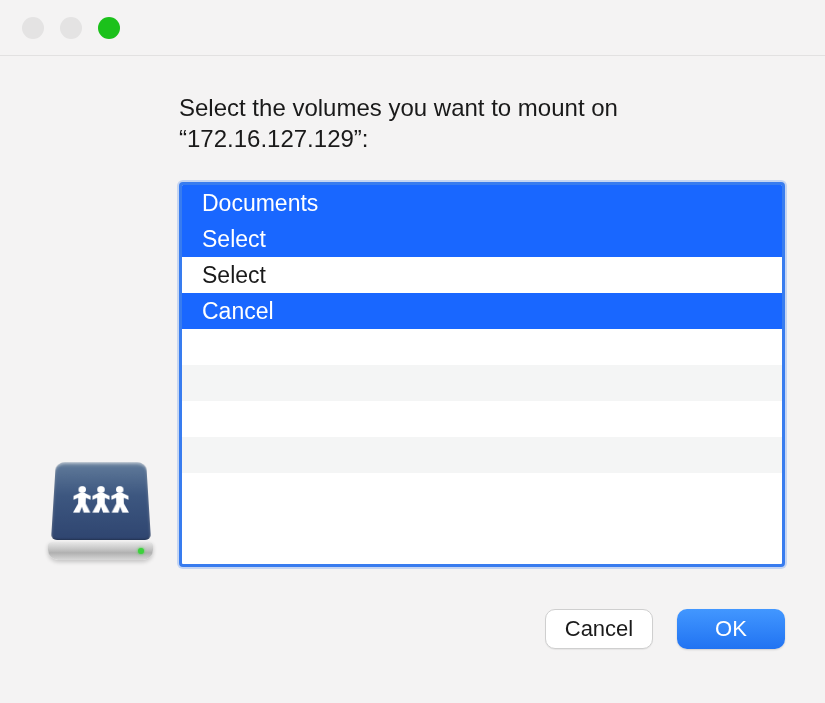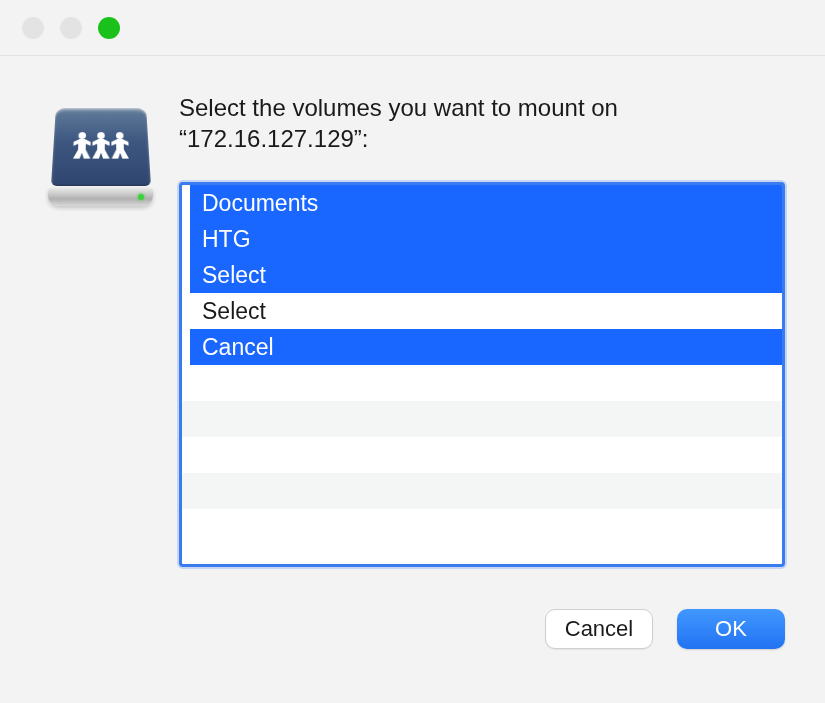--- a/index.html
+++ b/index.html
@@ -29,20 +29,21 @@
       height: 22px;
       border-radius: 50%;
     }
     .tl-close { background: #e4e3e3; }
     .tl-min { background: #e4e3e3; }
     .tl-max { background: #1bc11b; }
     .content {
       display: flex;
       padding: 36px 40px 20px 48px;
       gap: 26px;
+      align-items: flex-end;
     }
     .icon-col {
       flex-shrink: 0;
       padding-top: 6px;
     }
     .drive-icon {
       width: 105px;
       height: 115px;
       position: relative;
     }
@@ -127,27 +128,26 @@
     .listbox {
       background: #fff;
       border: 3px solid #387cef;
       border-radius: 4px;
       box-shadow: 0 0 0 2px rgba(56,124,239,0.25);
       overflow: hidden;
       height: 385px;
     }
     .volume-row {
       height: 36px;
-      padding: 0 12px;
+      padding: 0 20px;
       display: flex;
       align-items: center;
       font-size: 23px;
       font-weight: 400;
       cursor: default;
-      margin-left: 8px;
     }
     .volume-row.selected {
       background: #1967ff;
       color: #fff;
     }
     .volume-row.unselected {
       background: #fff;
       color: #1a1a1a;
     }
     .empty-row {
@@ -209,23 +209,20 @@
   </div>
 
   <div class="main-col">
     <div class="prompt">Select the volumes you want to mount on “172.16.127.129”:</div>
 
     <div class="listbox">
       <div class="volume-row selected">
         <span>Documents</span>
       </div>
       <div class="volume-row selected">
-        <span>HTG</span>
-      </div>
-      <div class="volume-row selected">
         <span>Select</span>
       </div>
       <div class="volume-row unselected">
         <span>Select</span>
       </div>
       <div class="volume-row selected">
         <span>Cancel</span>
       </div>
       <div class="empty-row"></div>
       <div class="empty-row alt"></div>

